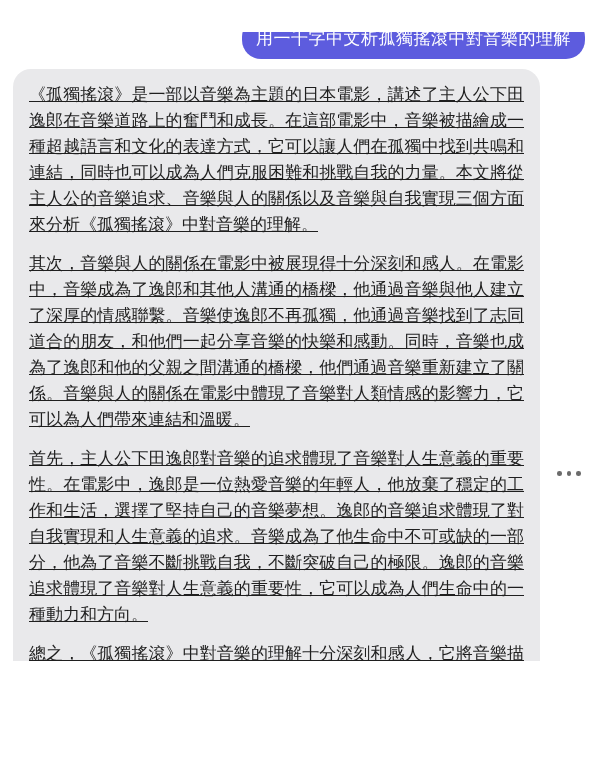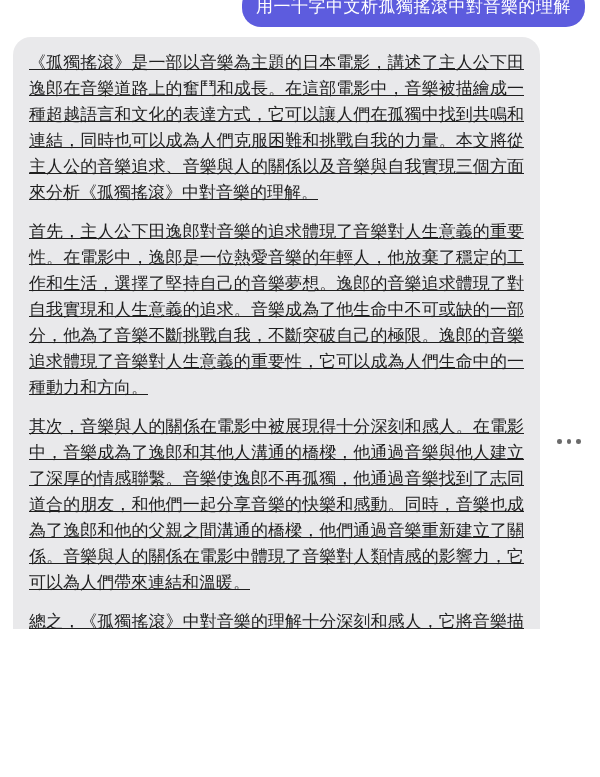--- a/index.html
+++ b/index.html
@@ -7,20 +7,21 @@
     width: 600px; height: 777px;
     background: #ffffff;
     font-family: "Liberation Sans", "DejaVu Sans", sans-serif;
     overflow: hidden;
   }
   .chat {
     position: relative;
     width: 600px; height: 629px;
     overflow: hidden;
     background: #ffffff;
+    margin-top: 32px;
   }
   
   .user-row {
     display: flex;
     justify-content: flex-end;
     padding-right: 15px;
     margin-top: -14px;
   }
   .user-bubble {
     background: #5d5cde;
@@ -76,23 +77,23 @@
     <div class="user-bubble">
       <span>用一千字中文析孤獨搖滾中對音樂的理解</span>
     </div>
   </div>
 
   <div class="bot-row">
     <div class="bot-bubble">
 
         <p>《孤獨搖滾》是一部以音樂為主題的日本電影，講述了主人公下田逸郎在音樂道路上的奮鬥和成長。在這部電影中，音樂被描繪成一種超越語言和文化的表達方式，它可以讓人們在孤獨中找到共鳴和連結，同時也可以成為人們克服困難和挑戰自我的力量。本文將從主人公的音樂追求、音樂與人的關係以及音樂與自我實現三個方面來分析《孤獨搖滾》中對音樂的理解。</p>
 
+        <p>其次，音樂與人的關係在電影中被展現得十分深刻和感人。在電影中，音樂成為了逸郎和其他人溝通的橋樑，他通過音樂與他人建立了深厚的情感聯繫。音樂使逸郎不再孤獨，他通過音樂找到了志同道合的朋友，和他們一起分享音樂的快樂和感動。同時，音樂也成為了逸郎和他的父親之間溝通的橋樑，他們通過音樂重新建立了關係。音樂與人的關係在電影中體現了音樂對人類情感的影響力，它可以為人們帶來連結和溫暖。</p>
+
         <p>首先，主人公下田逸郎對音樂的追求體現了音樂對人生意義的重要性。在電影中，逸郎是一位熱愛音樂的年輕人，他放棄了穩定的工作和生活，選擇了堅持自己的音樂夢想。逸郎的音樂追求體現了對自我實現和人生意義的追求。音樂成為了他生命中不可或缺的一部分，他為了音樂不斷挑戰自我，不斷突破自己的極限。逸郎的音樂追求體現了音樂對人生意義的重要性，它可以成為人們生命中的一種動力和方向。</p>
-
-        <p>其次，音樂與人的關係在電影中被展現得十分深刻和感人。在電影中，音樂成為了逸郎和其他人溝通的橋樑，他通過音樂與他人建立了深厚的情感聯繫。音樂使逸郎不再孤獨，他通過音樂找到了志同道合的朋友，和他們一起分享音樂的快樂和感動。同時，音樂也成為了逸郎和他的父親之間溝通的橋樑，他們通過音樂重新建立了關係。音樂與人的關係在電影中體現了音樂對人類情感的影響力，它可以為人們帶來連結和溫暖。</p>
 
 
         <p>總之，《孤獨搖滾》中對音樂的理解十分深刻和感人，它將音樂描繪成一種超越語言和文化的表達方式，同時也是一種超越時空的情感聯繫。音樂在電影中體現了對人生意義、人與人之間的關係以及自我實現等方面的價值，它成為了人們克服孤獨和挑戰自我的力量。音樂與人的關係在電影中得到了淋漓盡致的展現，它為人們帶來了連結和溫暖，同時也幫助人們發現自我，實現自我價值。</p>
       </div>
 
     <div class="more">
       <span class="dot"></span>
       <span class="dot"></span>
       <span class="dot"></span>
     </div>

